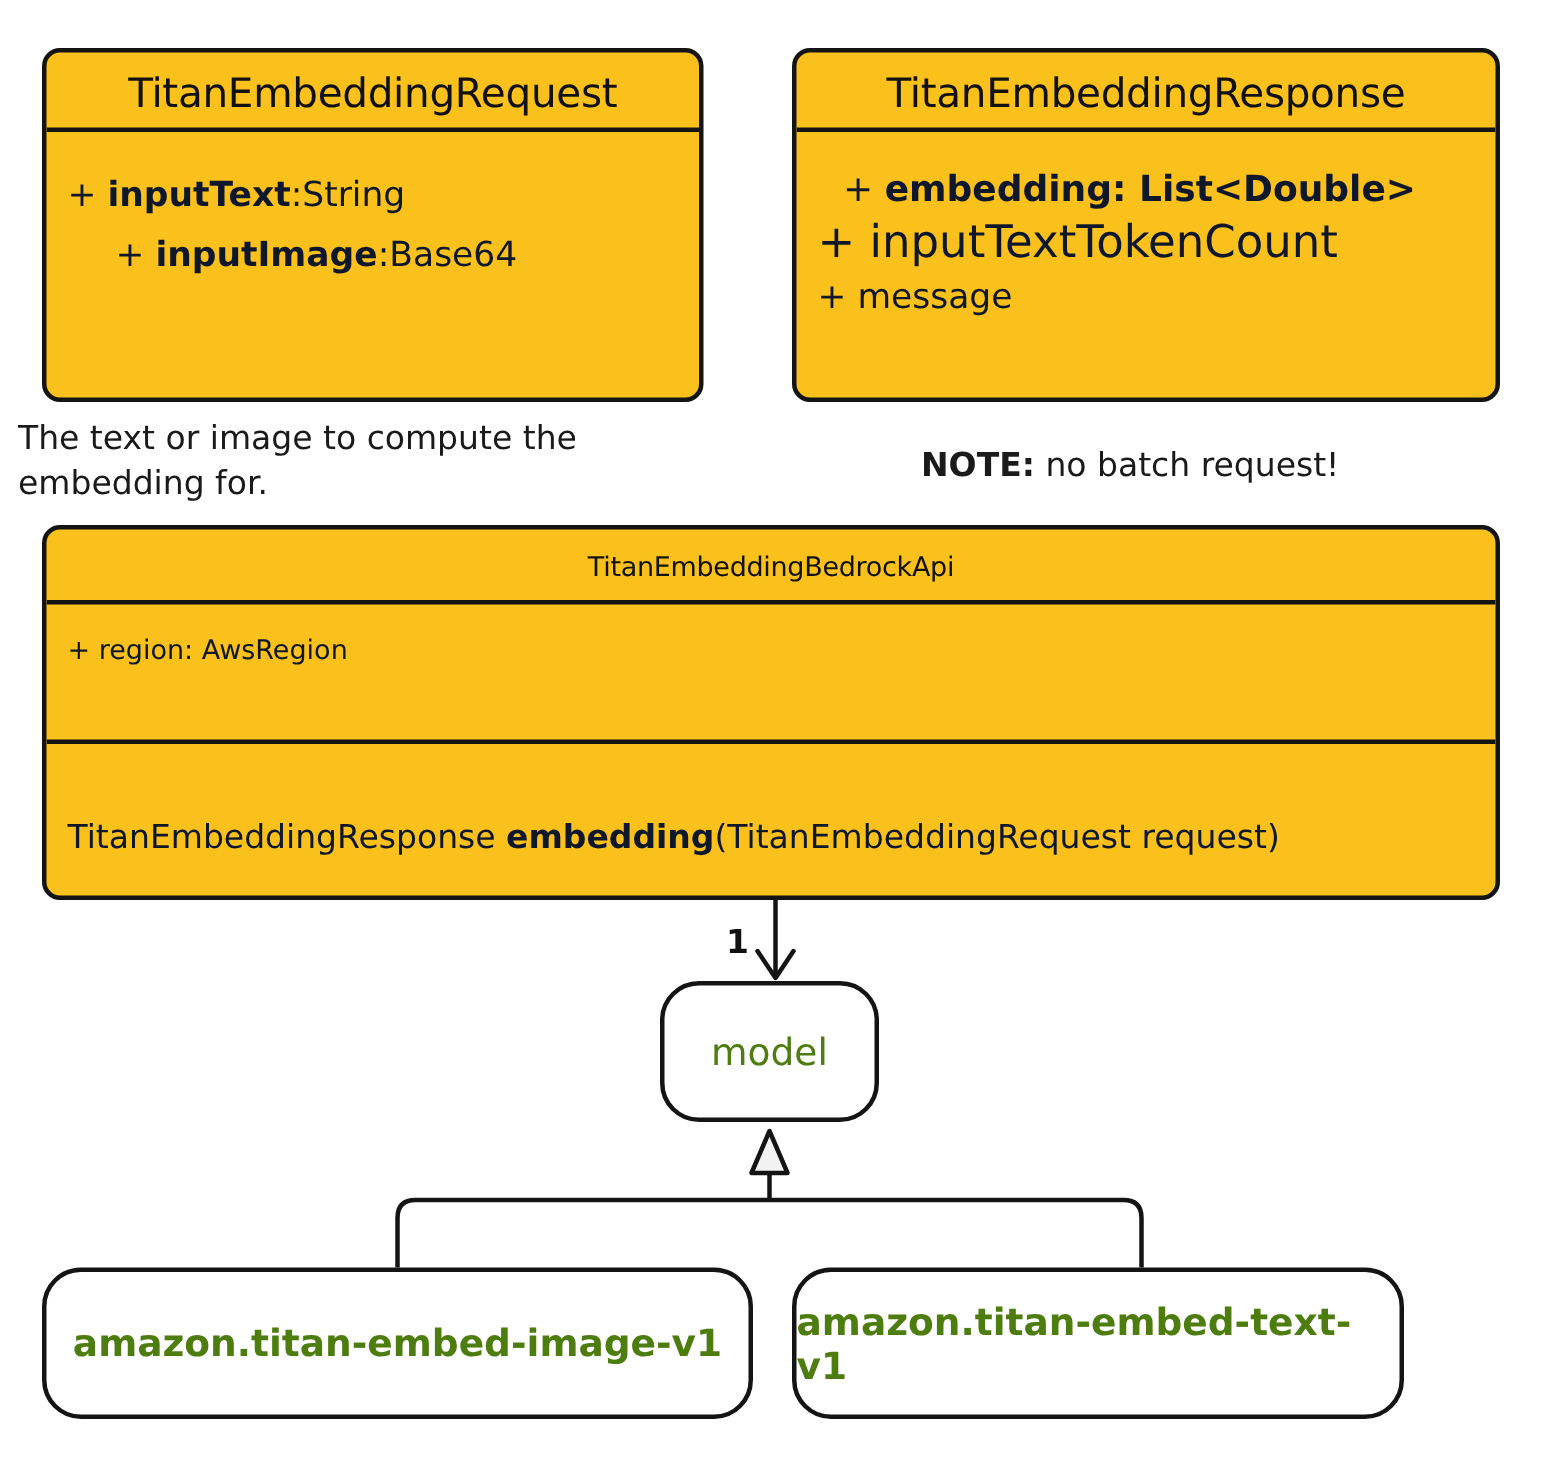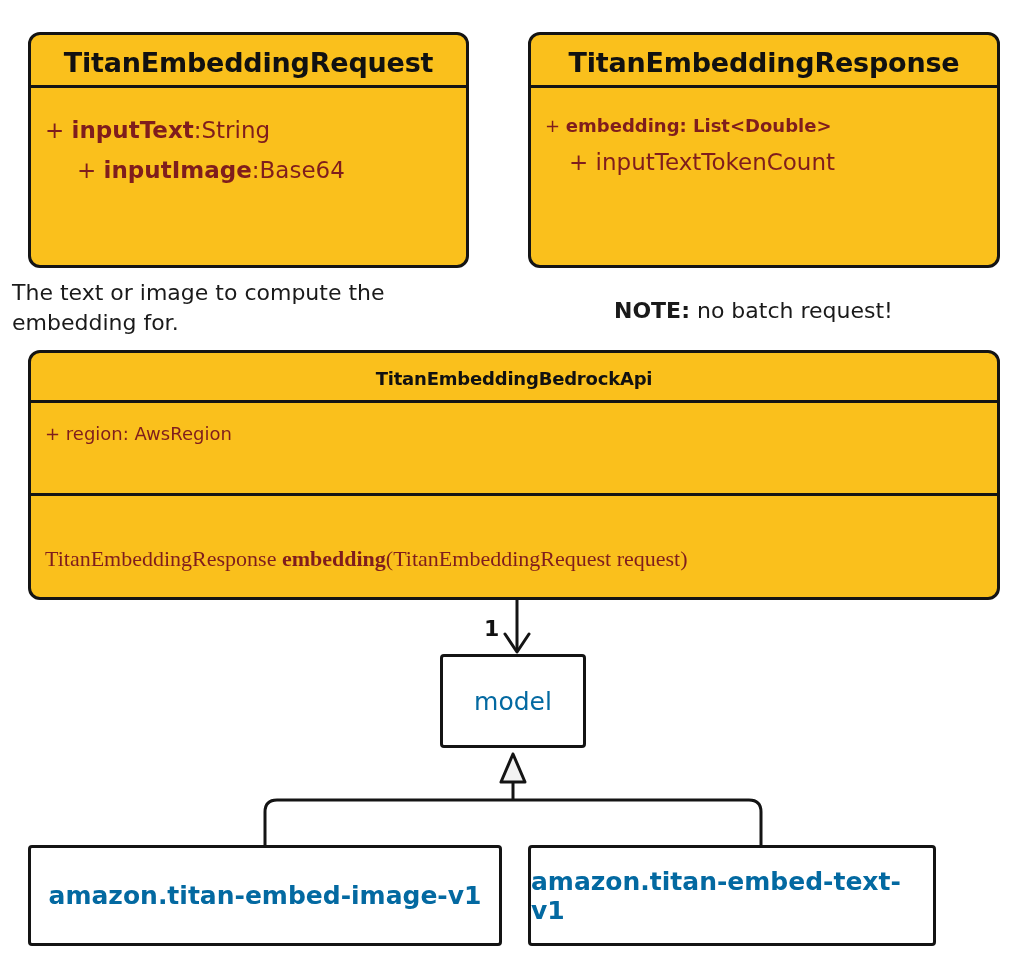--- a/index.html
+++ b/index.html
@@ -23,52 +23,52 @@
   .uml-class {
     position: absolute;
     background: #FAC01C;
     border: 3px solid #141414;
     border-radius: 12px;
     box-sizing: border-box;
     overflow: hidden;
   }
   .uml-title {
     text-align: center;
-    font-weight: bold;
+    font-weight: normal;
     color: #111111;
     letter-spacing: -0.2px;
     box-sizing: border-box;
   }
   .uml-divider {
     height: 3px;
     background: #141414;
     width: 100%;
   }
   .uml-compartment {
     box-sizing: border-box;
     padding: 0 14px;
   }
   .uml-row {
-    color: #7f1d1d;
+    color: #0f172a;
     white-space: nowrap;
   }
   .b { font-weight: bold; }
   .plus { font-weight: normal; }
 
   
   .plain-box {
     position: absolute;
     background: #ffffff;
     border: 3px solid #141414;
-    border-radius: 4px;
+    border-radius: 26px;
     box-sizing: border-box;
     display: flex;
     align-items: center;
     justify-content: center;
-    color: #0369a1;
+    color: #4d7c0f;
   }
 
   
   .caption {
     position: absolute;
     color: #1a1a1a;
     line-height: 1.35;
   }
 
   
@@ -103,27 +103,31 @@
         <span class="plus">+</span>
         <span class="b">inputImage</span><span>:Base64</span>
       </div>
     </div>
   </div>
 
   <div class="uml-class" style="left:528px; top:32px; width:472px; height:236px;">
     <div class="uml-title" style="font-size:27px; line-height:44px; padding-top:6px; height:50px;">TitanEmbeddingResponse</div>
     <div class="uml-divider"></div>
     <div class="uml-compartment" style="padding-top:20px;">
-      <div class="uml-row" style="font-size:18px; line-height:36px;">
+      <div class="uml-row" style="font-size:24px; line-height:36px;margin-left:17px;">
         <span class="plus">+</span>
         <span class="b">embedding:</span><span class="b"> List&lt;Double&gt;</span>
       </div>
-      <div class="uml-row" style="font-size:23px; line-height:36px;margin-left:24px;">
+      <div class="uml-row" style="font-size:30px; line-height:36px;">
         <span class="plus">+</span>
         <span>inputTextTokenCount</span>
+      </div>
+      <div class="uml-row" style="font-size:23px; line-height:36px;">
+        <span class="plus">+</span>
+        <span>message</span>
       </div>
     </div>
   </div>
 
   <div class="caption" style="left:12px; top:278px; width:420px; font-size:22px;">
     <span>The text or image to compute the embedding for.</span>
   </div>
 
   <div class="caption" style="left:614px; top:296px; width:400px; font-size:22px;">
     <span class="b">NOTE:</span><span> no batch request!</span>
@@ -131,21 +135,21 @@
 
   <div class="uml-class" style="left:28px; top:350px; width:972px; height:250px;">
     <div class="uml-title" style="font-size:18px; line-height:44px; padding-top:4px; height:47px;">TitanEmbeddingBedrockApi</div>
     <div class="uml-divider"></div>
     <div class="uml-compartment" style="padding-top:12px; height:90px;">
       <div class="uml-row" style="font-size:18px; line-height:38px;">
         <span class="plus">+</span><span> region: AwsRegion</span>
       </div>
     </div>
     <div class="uml-divider"></div>
-    <div class="uml-compartment" style="padding-top:48px;font-family:Liberation Serif, serif;">
+    <div class="uml-compartment" style="padding-top:48px;">
       <div class="uml-row" style="font-size:22px; line-height:30px;">
         <span>TitanEmbeddingResponse </span><span class="b">embedding</span><span>(TitanEmbeddingRequest request)</span>
       </div>
     </div>
   </div>
 
   <svg id="wires" viewBox="0 0 1027 974" xmlns="http://www.w3.org/2000/svg">
 
     <line x1="517" y1="600" x2="517" y2="650" stroke="#141414" stroke-width="3"></line>
     <polyline points="505,634 517,652 529,634" fill="none" stroke="#141414" stroke-width="3" stroke-linecap="round" stroke-linejoin="round"></polyline>

